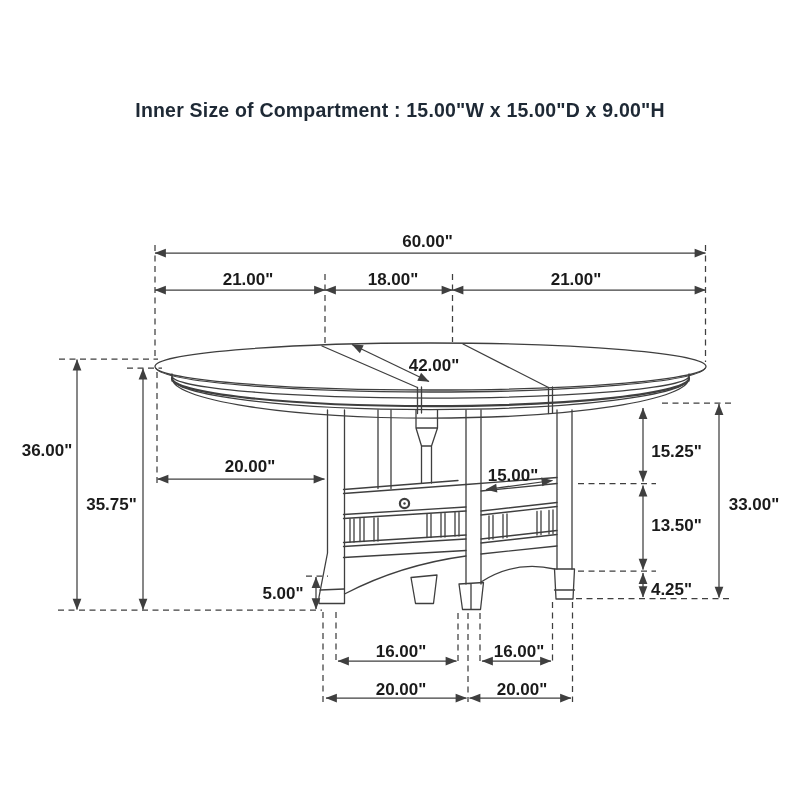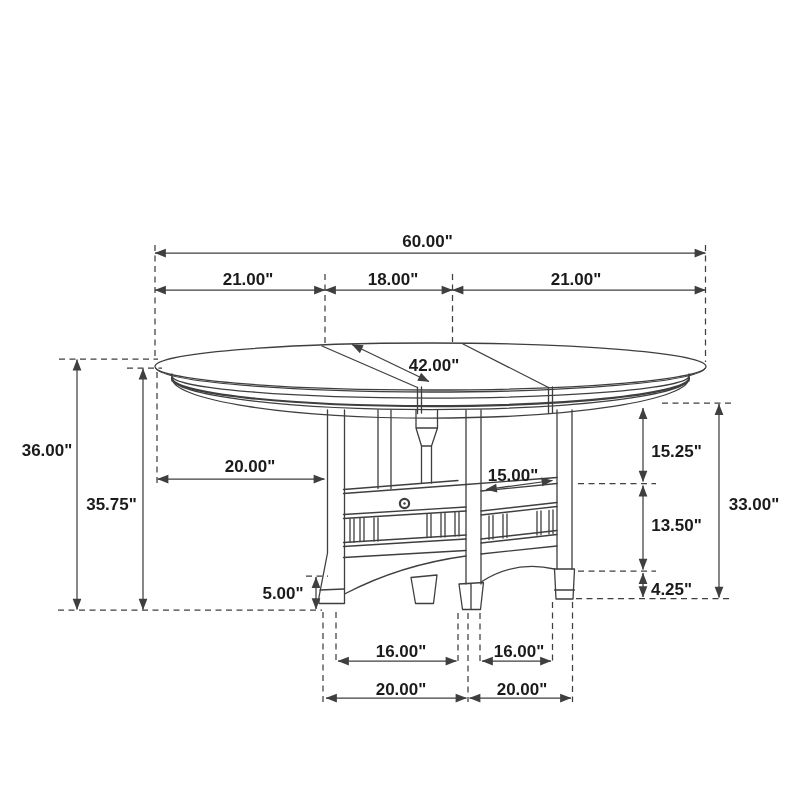--- a/index.html
+++ b/index.html
@@ -12,20 +12,21 @@
   .thick{stroke-width:2.2;}
   .dash{stroke:#3f3f3f;stroke-width:1.25;fill:none;stroke-dasharray:6 4.5;}
   .dim{stroke:#3f3f3f;stroke-width:1.25;fill:none;}
   .dl{font-family:"Liberation Sans",sans-serif;font-size:17px;font-weight:bold;
       fill:#1b1b1b;text-anchor:middle;}
 </style>
 </head>
 <body>
 
 <div class="canvas">
+  <div class="title">Inner Size of Compartment : 15.00"W x 15.00"D x 9.00"H</div>
 
   <svg width="800" height="800" viewBox="0 0 800 800">
     <defs>
       <marker id="ah" markerWidth="10" markerHeight="8" refX="9.2" refY="4" orient="auto">
         <path d="M0.5,0.5 L9.5,4 L0.5,7.5 Z" fill="#3f3f3f"></path>
       </marker>
       <marker id="ahs" markerWidth="10" markerHeight="8" refX="9.2" refY="4" orient="auto-start-reverse">
         <path d="M0.5,0.5 L9.5,4 L0.5,7.5 Z" fill="#3f3f3f"></path>
       </marker>
     </defs>

